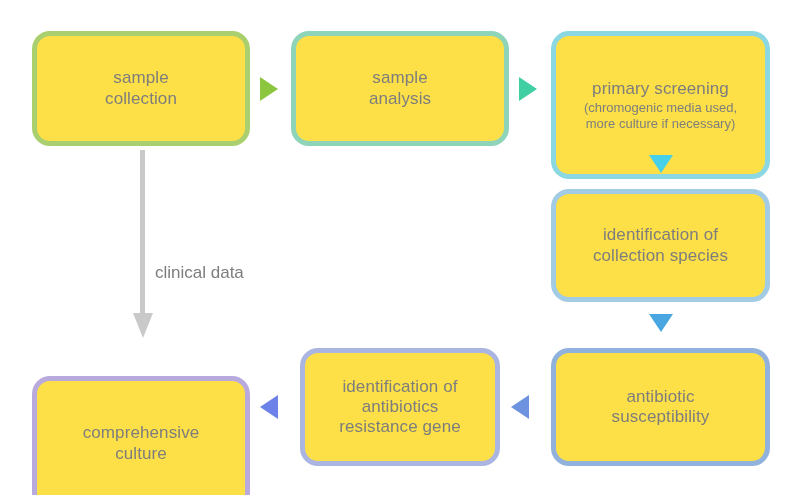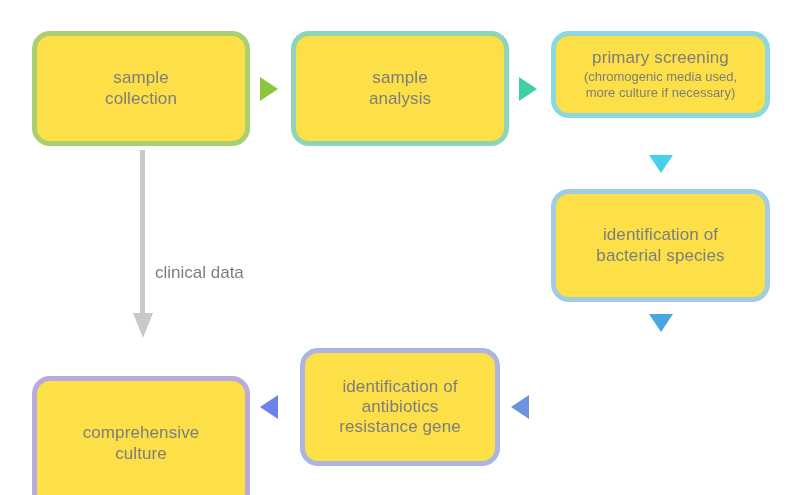--- a/index.html
+++ b/index.html
@@ -40,21 +40,21 @@
     display: block;
     font-size: 13px;
     margin-top: 1px;
     line-height: 1.22;
     padding: 0 16px;
   }
 
   
   #n-sample-collection { left: 32px;  top: 31px;  width: 218px; height: 115px; }
   #n-sample-reception  { left: 291px; top: 31px;  width: 218px; height: 115px; }
-  #n-primary-screening { left: 551px; top: 31px;  width: 219px; height: 87px; }
+  #n-primary-screening { left: 551px; top: 31px;  width: 219px; height: 148px; }
   #n-identification-bacteria { left: 551px; top: 189px; width: 219px; height: 113px; }
   #n-antibiotic-susceptibility { left: 551px; top: 348px; width: 219px; height: 118px; }
   #n-resistance-gene   { left: 300px; top: 348px; width: 200px; height: 118px; }
   #n-comprehensive-analysis { left: 32px; top: 348px; width: 218px; height: 135px; margin-top: 28px; }
 
   
   .arrow {
     position: absolute;
     width: 0;
     height: 0;
@@ -142,25 +142,29 @@
 
   <div class="node" id="n-primary-screening" style="border-color:#8cd8e2">
     <span class="label-main">primary screening</span>
     <span class="label-sub">(chromogenic media used, more culture if necessary)</span>
   </div>
 
   <div class="arrow down" id="a-screening-identification" style="border-top-color:#46d0ea"></div>
 
   <div class="node" id="n-identification-bacteria" style="border-color:#a2cbe4">
     <span class="label-main">identification of</span>
-    <span class="label-main">bacterial species</span>
+    <span class="label-main">collection species</span>
   </div>
 
   <div class="arrow down" id="a-identification-susceptibility" style="border-top-color:#49a6e0"></div>
 
+  <div class="node" id="n-antibiotic-susceptibility" style="border-color:#92b2de">
+    <span class="label-main">antibiotic</span>
+    <span class="label-main">susceptibility</span>
+  </div>
 
   <div class="arrow left" id="a-susceptibility-resistance" style="border-right-color:#6c92e0"></div>
 
   <div class="node" id="n-resistance-gene" style="border-color:#aab5e2">
     <span class="label-main">identification of</span>
     <span class="label-main">antibiotics</span>
     <span class="label-main">resistance gene</span>
   </div>
 
   <div class="arrow left" id="a-resistance-analysis" style="border-right-color:#6c82e8"></div>

